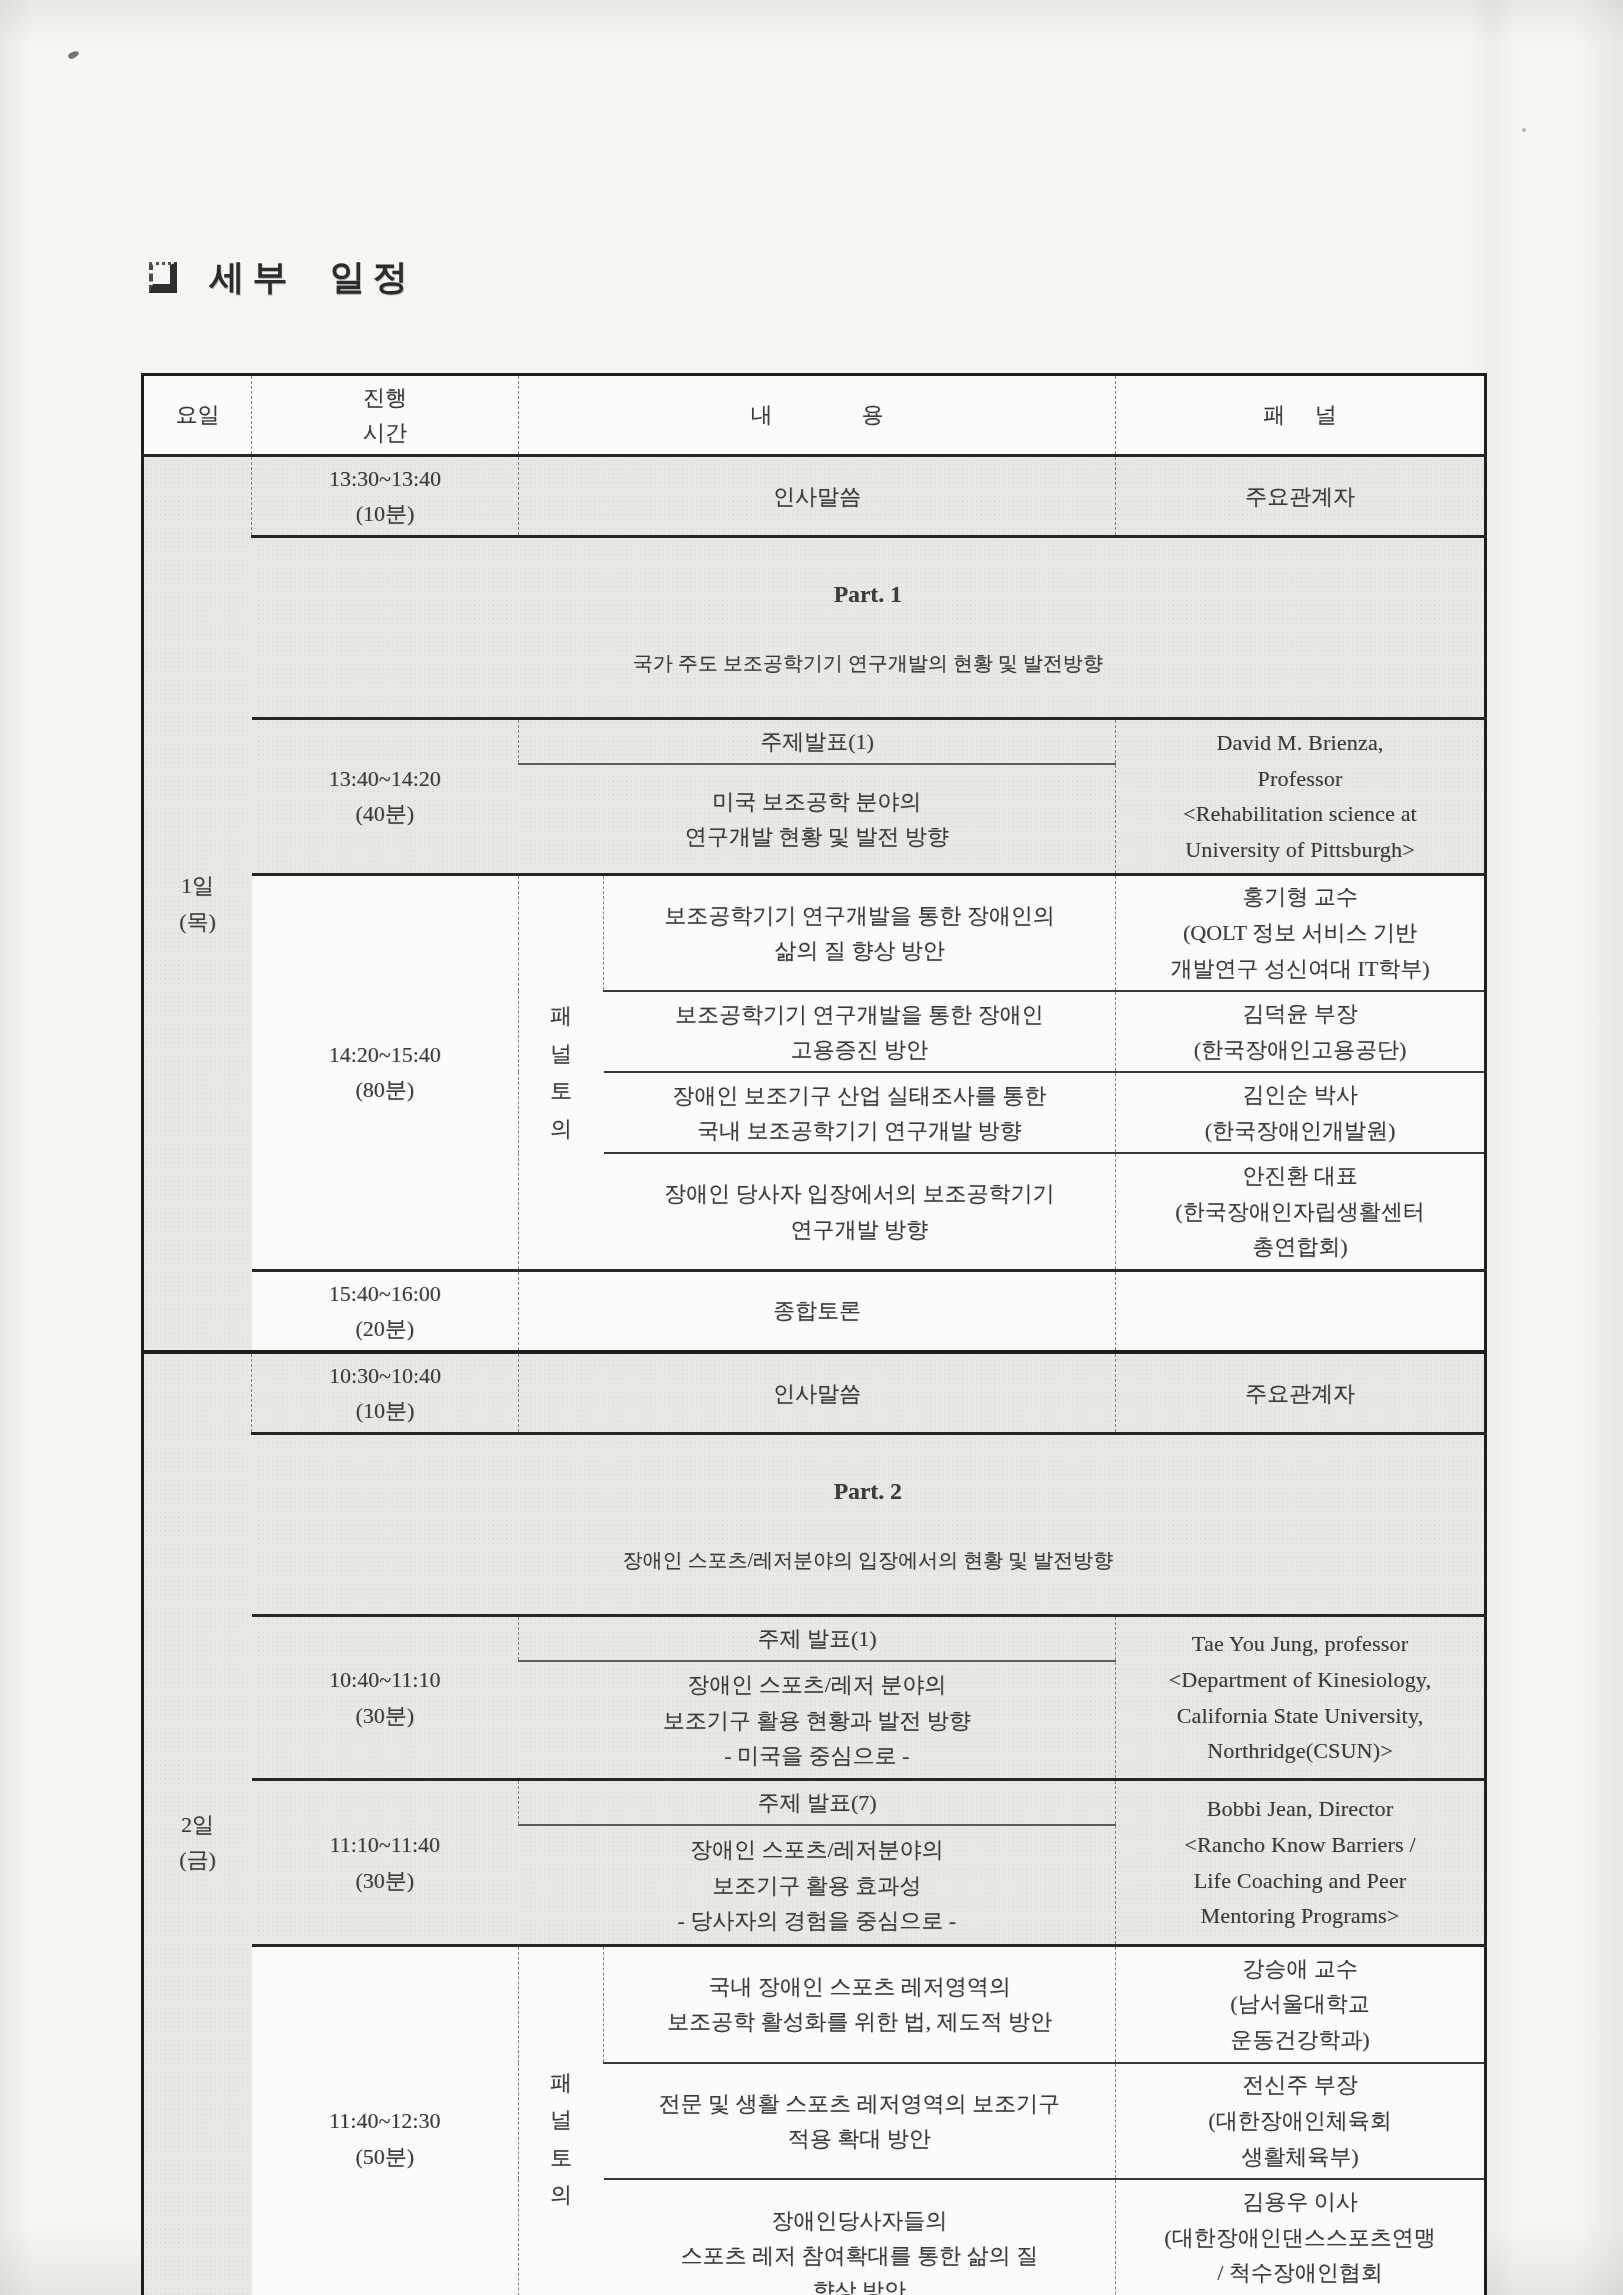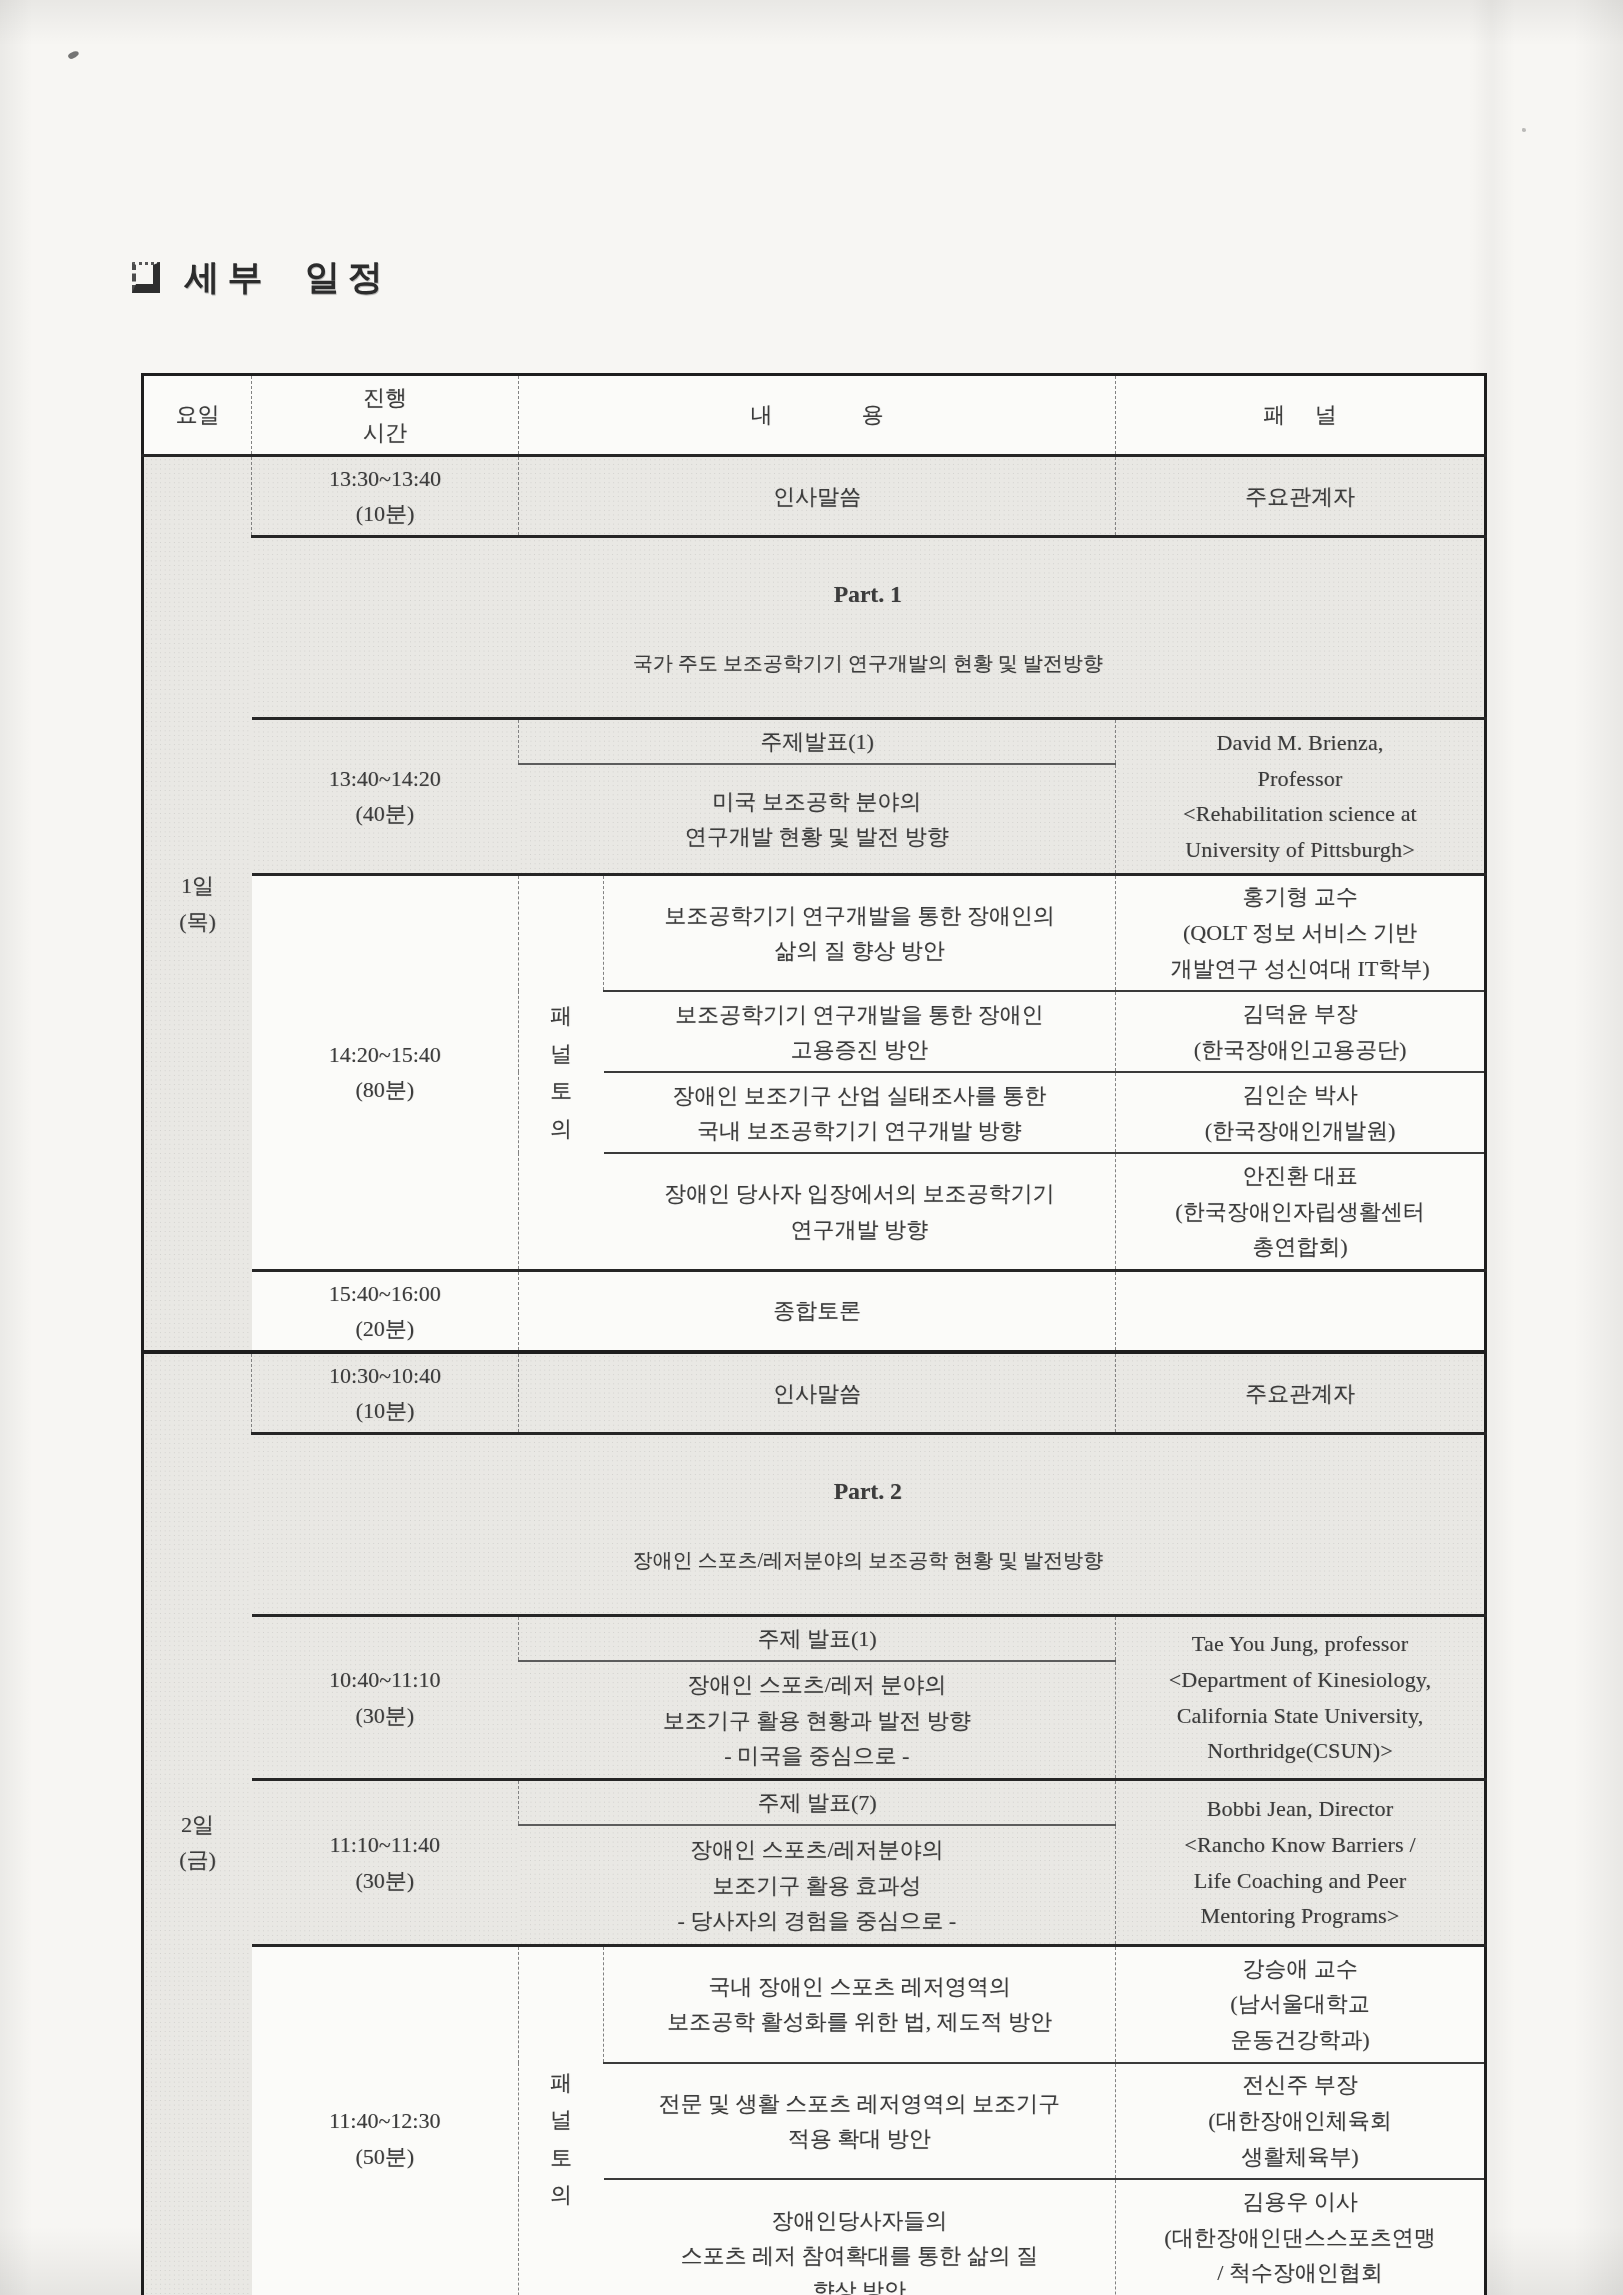--- a/index.html
+++ b/index.html
@@ -13,21 +13,21 @@
     color:#3c3c3c;
   }
   .page{position:absolute;inset:0;}
   .scan-band{position:absolute;top:0;right:108px;width:46px;height:100%;
     background:linear-gradient(90deg, rgba(0,0,0,0), rgba(0,0,0,0.035), rgba(0,0,0,0));}
   .speck{position:absolute;background:#4a4a4a;border-radius:40% 60% 50% 50%;}
   .speck.s1{left:68px;top:52px;width:10.5px;height:5.9px;transform:rotate(-30deg);opacity:.75;}
   .speck.s2{left:816px;top:2090px;width:6.5px;height:4.6px;transform:rotate(20deg);opacity:.5;}
   .speck.s3{left:1522px;top:128px;width:3.9px;height:3.9px;opacity:.35;}
 
-  .doc-title{position:absolute;left:132px;top:254px;display:flex;align-items:center;gap:25px;text-align:center;}
+  .doc-title{position:absolute;left:149px;top:254px;display:flex;align-items:center;gap:33px;text-align:center;}
   .bullet-square{display:inline-block;width:27.5px;height:31px;box-sizing:border-box;
     border-top:3.3px dotted #555;border-left:4.6px dashed #4c4c4c;
     border-right:7.2px solid #2e2e2e;border-bottom:9.2px solid #2e2e2e;background:transparent;}
   .title-text{
     font-family:"Liberation Sans","DejaVu Sans",sans-serif;
     font-size:35px;font-weight:bold;letter-spacing:7.9px;word-spacing:17px;color:#2c2c2c;
     text-shadow:0.7px 0.7px 0.7px rgba(40,40,40,.35);}
 
   table.schedule{
     position:absolute;left:141px;top:373px;width:1343px;
@@ -176,21 +176,21 @@
         <td class="shade" rowspan="9">2일
 (금)</td>
         <td class="shade">10:30~10:40
 (10분)</td>
         <td class="shade" colspan="2">인사말씀</td>
         <td class="shade">주요관계자</td>
       </tr>
       <tr class="r-part2 sep-heavy">
         <td class="shade part-cell" colspan="4">
           <div class="part-no">Part. 2</div>
-          <div class="part-sub">장애인 스포츠/레저분야의 보조공학 현황 및 발전방향</div>
+          <div class="part-sub">장애인 스포츠/레저분야의 입장에서의 현황 및 발전방향</div>
         </td>
       </tr>
       <tr class="r-kn1-label2 sep-heavy">
         <td class="shade" rowspan="2">10:40~11:10
 (30분)</td>
         <td class="shade" colspan="2">주제 발표(1)</td>
         <td class="shade panel-cell en" rowspan="2">Tae You Jung, professor
 &lt;Department of Kinesiology,
 California State University,
 Northridge(CSUN)&gt;</td>

